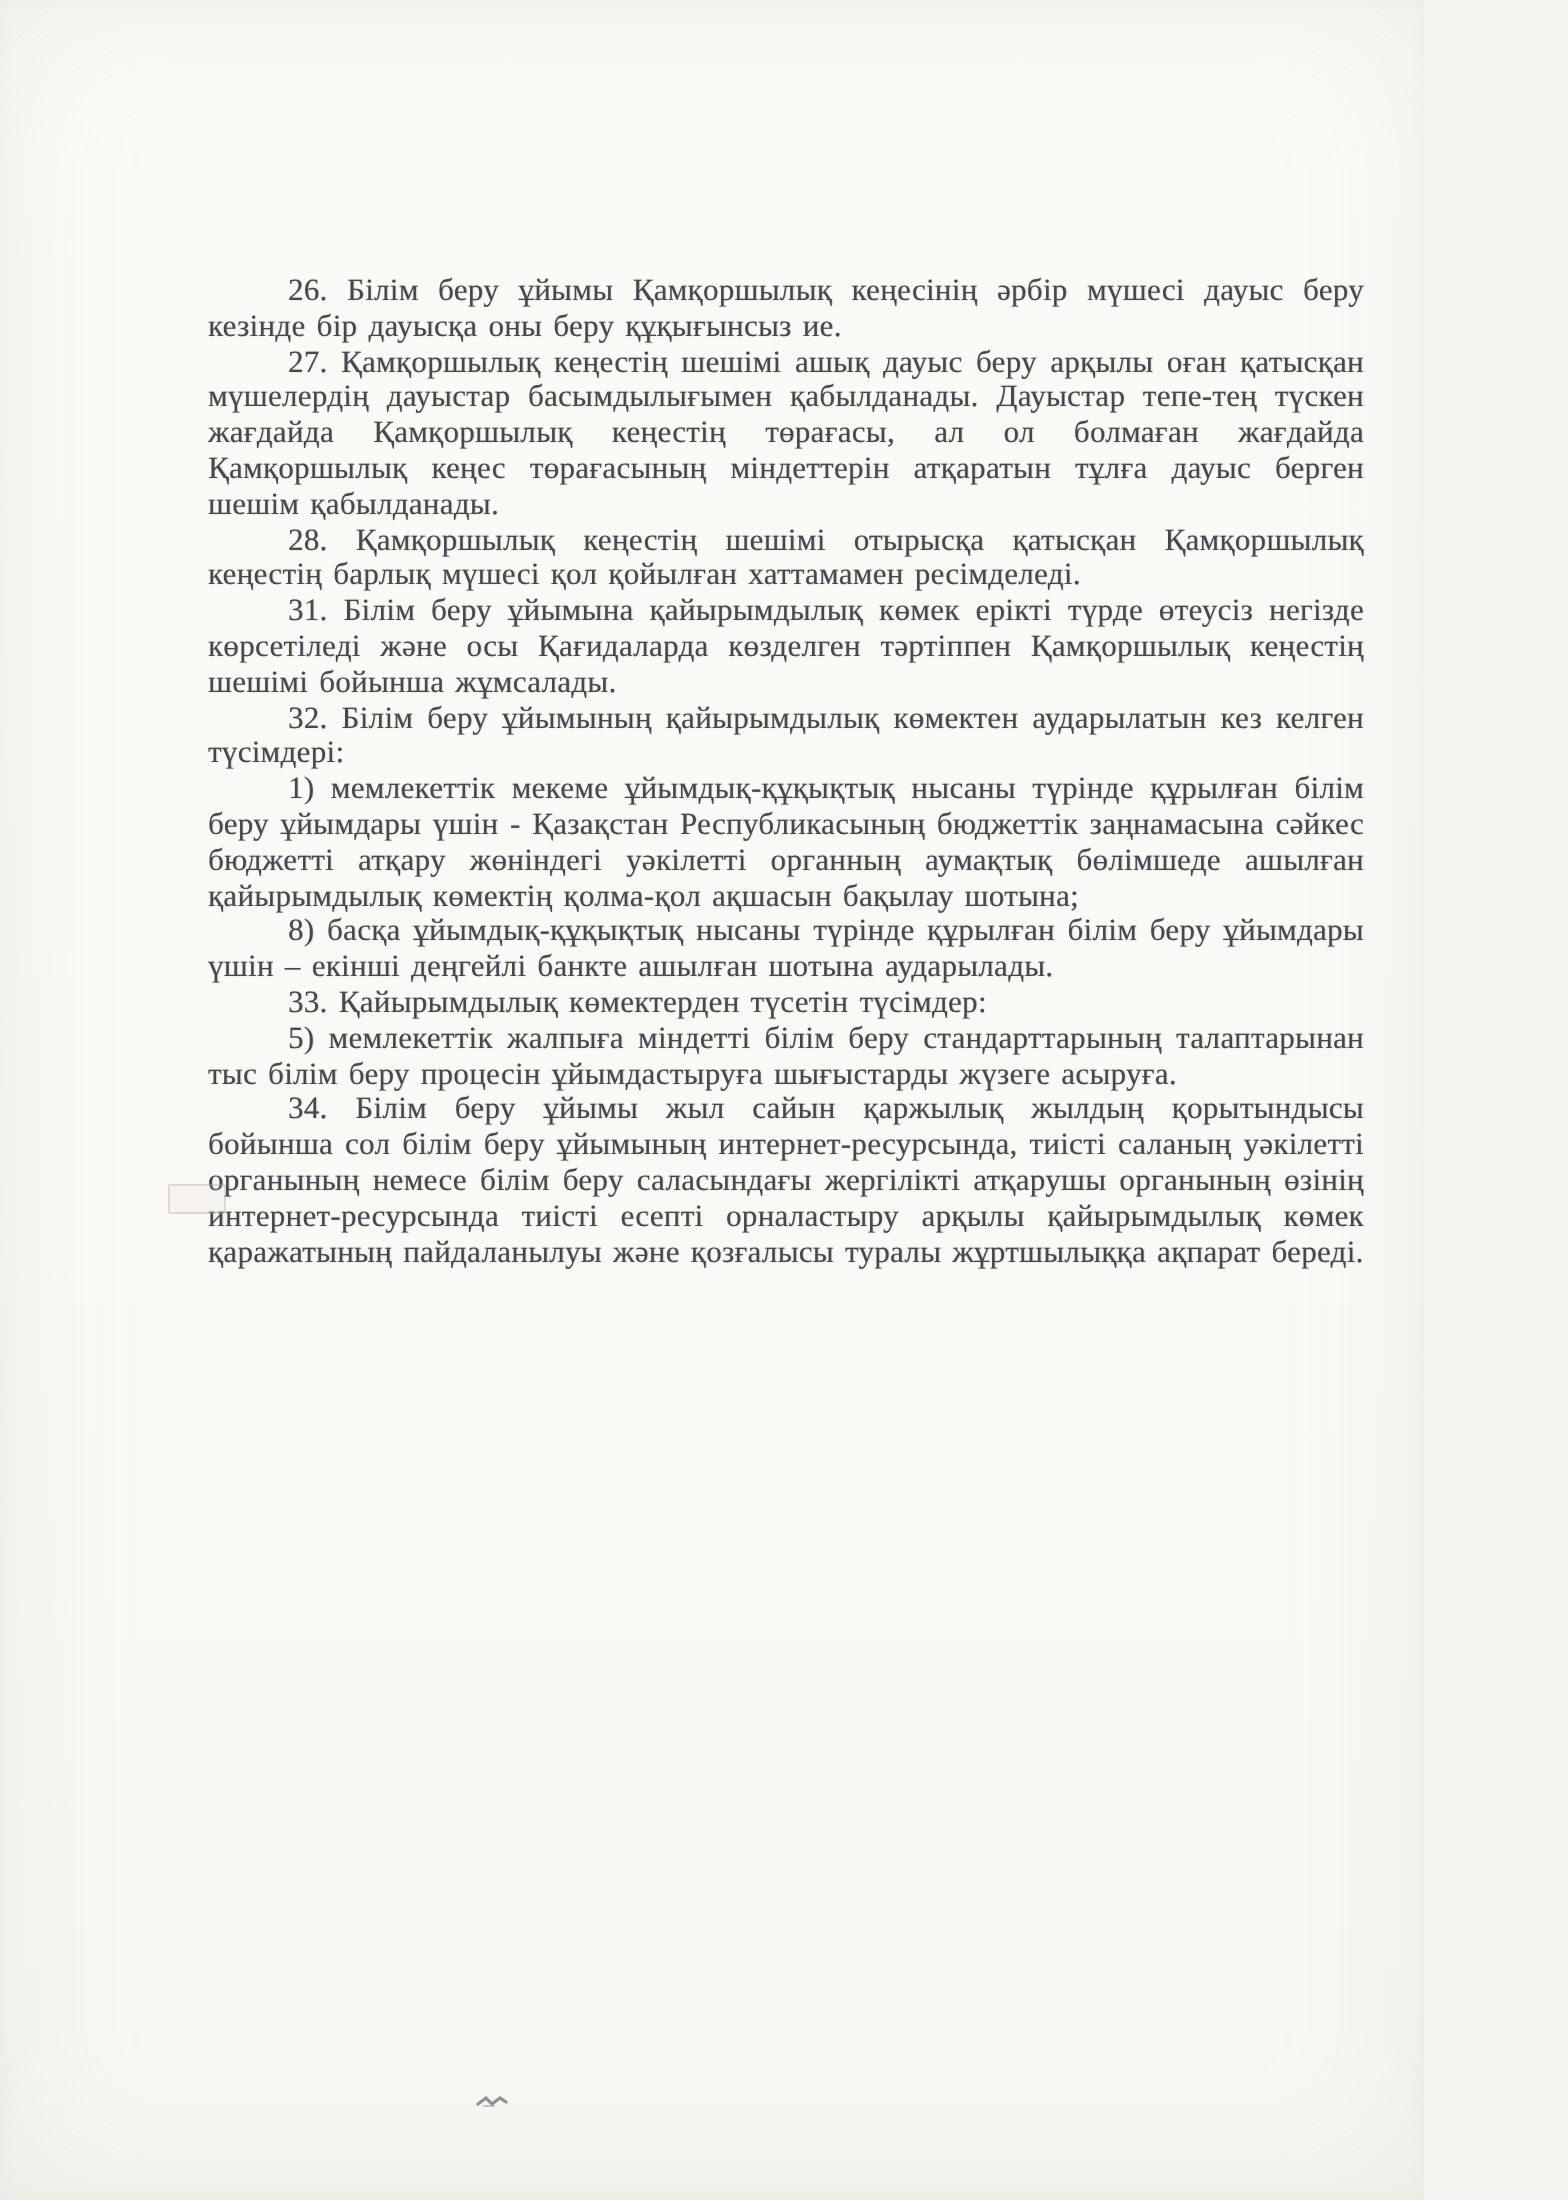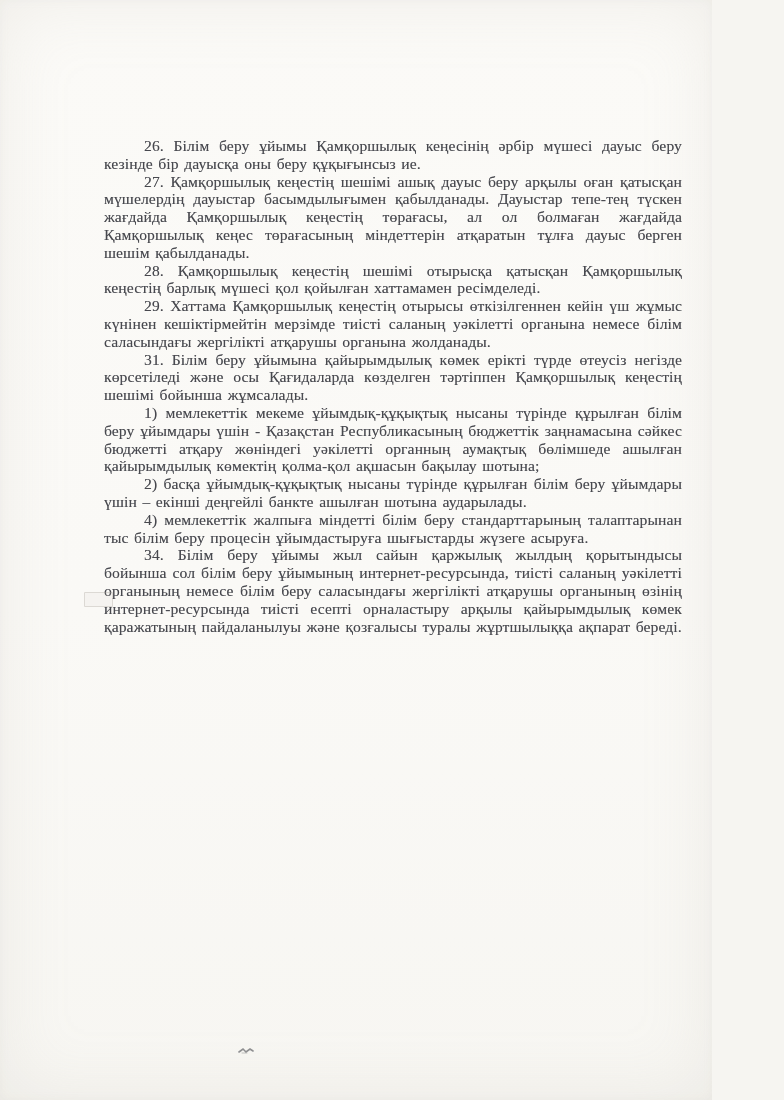--- a/index.html
+++ b/index.html
@@ -66,25 +66,26 @@
 </style>
 </head>
 <body>
 
 <div class="paper">
 
   <div class="text-block">
     <p>26. Білім беру ұйымы Қамқоршылық кеңесінің әрбір мүшесі дауыс беру кезінде бір дауысқа оны беру құқығынсыз ие.</p>
     <p>27. Қамқоршылық кеңестің шешімі ашық дауыс беру арқылы оған қатысқан мүшелердің дауыстар басымдылығымен қабылданады. Дауыстар тепе-тең түскен жағдайда Қамқоршылық кеңестің төрағасы, ал ол болмаған жағдайда Қамқоршылық кеңес төрағасының міндеттерін атқаратын тұлға дауыс берген шешім қабылданады.</p>
     <p>28. Қамқоршылық кеңестің шешімі отырысқа қатысқан Қамқоршылық кеңестің барлық мүшесі қол қойылған хаттамамен ресімделеді.</p>
-    <p>29. Хаттама Қамқоршылық кеңестің отырысы өткізілгеннен кейін үш жұмыс күнінен кешіктірмейтін мерзімде тиісті саланың уәкілетті органына немесе білім саласындағы жергілікті атқарушы органына жолданады.</p>
     <p>31. Білім беру ұйымына қайырымдылық көмек ерікті түрде өтеусіз негізде көрсетіледі және осы Қағидаларда көзделген тәртіппен Қамқоршылық кеңестің шешімі бойынша жұмсалады.</p>
+    <p>32. Білім беру ұйымының қайырымдылық көмектен аударылатын кез келген түсімдері:</p>
     <p>1) мемлекеттік мекеме ұйымдық-құқықтық нысаны түрінде құрылған білім беру ұйымдары үшін - Қазақстан Республикасының бюджеттік заңнамасына сәйкес бюджетті атқару жөніндегі уәкілетті органның аумақтық бөлімшеде ашылған қайырымдылық көмектің қолма-қол ақшасын бақылау шотына;</p>
-    <p>2) басқа ұйымдық-құқықтық нысаны түрінде құрылған білім беру ұйымдары үшін – екінші деңгейлі банкте ашылған шотына аударылады.</p>
-    <p>4) мемлекеттік жалпыға міндетті білім беру стандарттарының талаптарынан тыс білім беру процесін ұйымдастыруға шығыстарды жүзеге асыруға.</p>
+    <p>8) басқа ұйымдық-құқықтық нысаны түрінде құрылған білім беру ұйымдары үшін – екінші деңгейлі банкте ашылған шотына аударылады.</p>
+    <p>33. Қайырымдылық көмектерден түсетін түсімдер:</p>
+    <p>5) мемлекеттік жалпыға міндетті білім беру стандарттарының талаптарынан тыс білім беру процесін ұйымдастыруға шығыстарды жүзеге асыруға.</p>
     <p>34. Білім беру ұйымы жыл сайын қаржылық жылдың қорытындысы бойынша сол білім беру ұйымының интернет-ресурсында, тиісті саланың уәкілетті органының немесе білім беру саласындағы жергілікті атқарушы органының өзінің интернет-ресурсында тиісті есепті орналастыру арқылы қайырымдылық көмек қаражатының пайдаланылуы және қозғалысы туралы жұртшылыққа ақпарат береді.</p>
   </div>
 
   <svg class="smudge" viewBox="0 0 17 9" xmlns="http://www.w3.org/2000/svg" aria-hidden="true">
     <path d="M1 5 L5 2 L8 5 L12 2 L15 4" fill="none" stroke="#55565a" stroke-width="1.6" stroke-linecap="round" opacity="0.85"></path>
     <path d="M4 6 L9 6" fill="none" stroke="#6a6b6e" stroke-width="1" stroke-linecap="round" opacity="0.5"></path>
   </svg>
 
   <div class="bleed-mark"></div>
 

